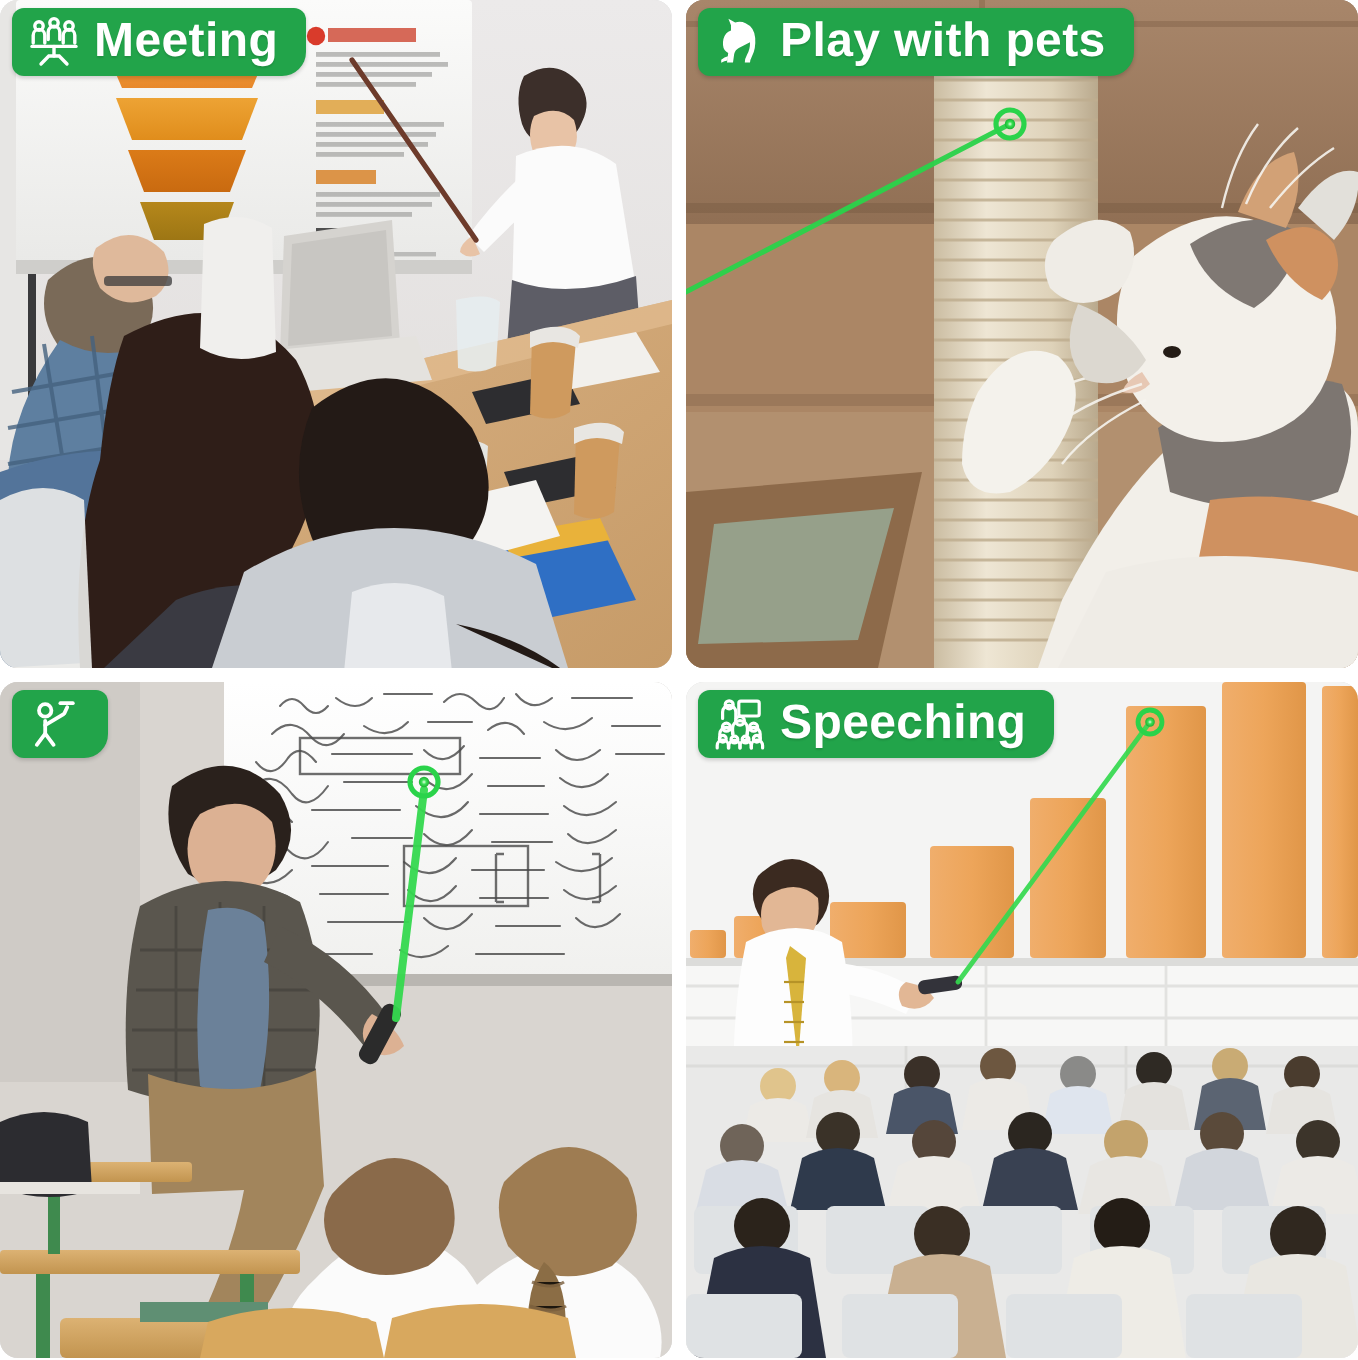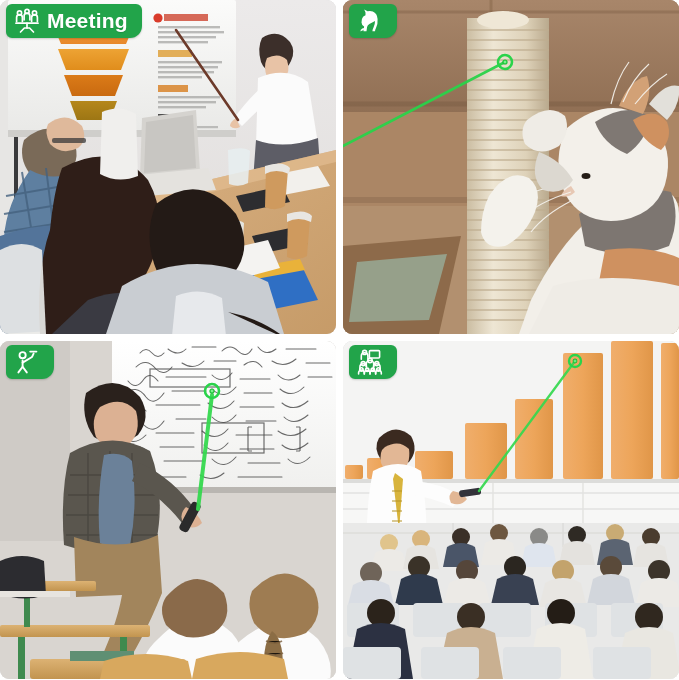--- a/index.html
+++ b/index.html
@@ -34,21 +34,21 @@
     gap: 7px;
     padding: 0 14px 0 8px;
     background: #22a44a;
     border-radius: 6px 6px 12px 6px;
     z-index: 40;
     box-shadow: 0 1px 2px rgba(0,0,0,.18);
   }
   .badge .bicon { width: 26px; height: 26px; display:block; flex:none; }
   .badge .blabel {
     color: #ffffff;
-    font-size: 21px;
+    font-size: 24px;
     font-weight: bold;
     letter-spacing: .2px;
     white-space: nowrap;
     text-shadow: 0 1px 1px rgba(0,0,0,.12);
   }
   .scene { position:absolute; inset:0; }
   svg.scene-svg { position:absolute; inset:0; width:100%; height:100%; display:block; }
 </style>
 </head>
 <body>
@@ -329,20 +329,21 @@
         <circle cx="162" cy="62" r="2.6" fill="url(#dot2)"></circle>
       </svg>
     </div>
     <div class="badge">
       <span class="bicon">
         <svg viewBox="0 0 26 26">
           <path d="M8.5 4.6 L7.2 1.4 L10.6 3.3 q2.6 -0.9 5.2 0.3 q4.4 2 4.8 7.4 q0.4 5.4 -1.6 9.1 q-1 1.9 -1 3.2 h-2.6 q0 -2 1.1 -3.9 q1.6 -2.9 1.5 -6.3 l-5.6 2.9 q-1.9 1 -2.3 3 l-0.6 4.3 H6.5 l0.6 -4.8 q-2.4 -1.2 -2.6 -4 q-0.2 -3.5 1.6 -5.7 q0.9 -1.1 2.4 -1.6 Z" fill="#ffffff"></path>
           <path d="M3.6 21.9 q1.6 -1.5 3.4 -1.8 l-0.2 2.1 q-1.6 0.1 -3.2 1.2 Z" fill="#ffffff"></path>
         </svg>
       </span>
+      <span class="blabel">Play with pets</span>
     </div>
   </div>
 
   <div class="panel">
     <div class="scene">
       <svg class="scene-svg" viewBox="0 0 336 338" preserveAspectRatio="none">
         <defs>
           <linearGradient id="board" x1="0" y1="0" x2="0" y2="1">
             <stop offset="0" stop-color="#ffffff"></stop>
               <stop offset="1" stop-color="#f0f0ee"></stop>
@@ -650,16 +651,17 @@
               <circle cx="10.2" cy="20.8" r="1.7"></circle>
             <circle cx="15.8" cy="20.8" r="1.7"></circle>
               <circle cx="21.4" cy="20.4" r="1.7"></circle>
             <path d="M1.6 25 V23.8 a2.8 2.8 0 0 1 5.6 0 V25"></path>
             <path d="M7.4 25 V24 a2.8 2.8 0 0 1 5.6 0 V25"></path>
             <path d="M13 25 V24 a2.8 2.8 0 0 1 5.6 0 V25"></path>
             <path d="M18.7 25 V23.8 a2.8 2.8 0 0 1 5.6 0 V25"></path>
           </g>
         </svg>
       </span>
+      <span class="blabel">Speeching</span>
     </div>
   </div>
 
 </div>
 
 </body></html>

